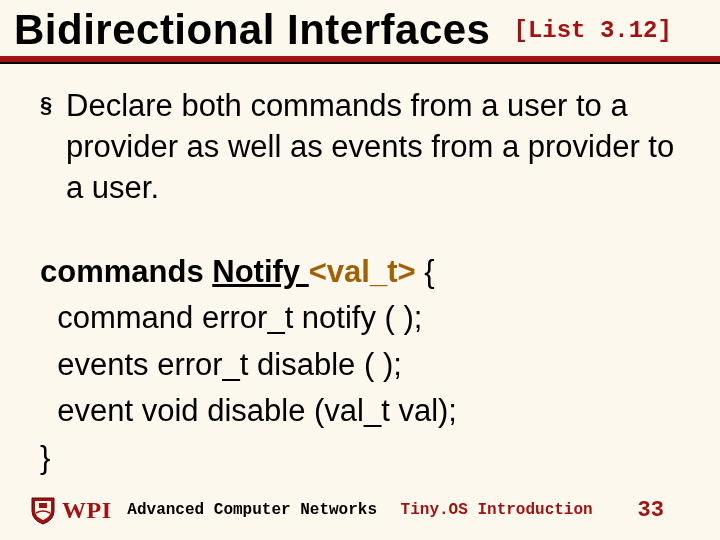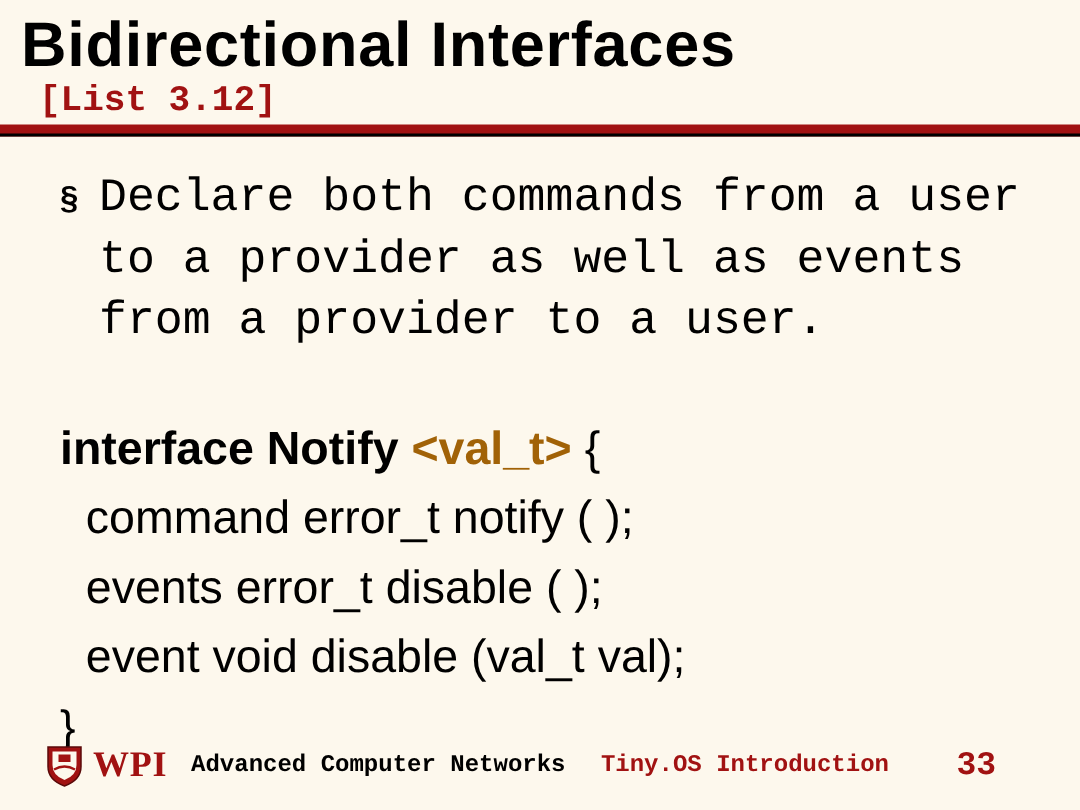--- a/index.html
+++ b/index.html
@@ -13,35 +13,34 @@
     color: #000;
   }
   .slide {
     position: relative;
     width: 720px;
     height: 540px;
     box-sizing: border-box;
   }
   .title-row {
     display: flex;
-    align-items: flex-start;
+    align-items: center;
     padding: 6px 18px 0 14px;
     font-weight: bold;
-    flex-direction: column;
   }
   .title-main {
     font-size: 42px;
     letter-spacing: 0.5px;
   }
   .title-tag {
     font-family: "Courier New", Courier, monospace;
     font-weight: bold;
     font-size: 24px;
     color: #a11212;
-    margin-left: 12px;
+    margin-left: 23px;
   }
   .rule {
     margin: 2px 0 0 0;
     height: 6px;
     background: #a11212;
     border-bottom: 2px solid #000;
   }
   .body {
     padding: 22px 32px 0 40px;
   }
@@ -56,30 +55,29 @@
     line-height: 1;
     margin-top: 8px;
     margin-right: 14px;
     width: 12px;
     flex: 0 0 12px;
   }
   .bullet-text {
     font-size: 31px;
     line-height: 1.32;
     font-weight: 500;
-    font-family: Liberation Mono, monospace;
   }
   .code {
     font-size: 31px;
     line-height: 1.5;
     white-space: pre;
     font-weight: 500;
   }
   .kw   { font-weight: bold; }
-  .type { font-weight: bold; }
+  .type { font-weight: bold; text-decoration: underline; }
   .gen  { color: #a16207; font-weight: bold; }
   .footer {
     position: absolute;
     left: 0;
     bottom: 10px;
     width: 668px;
     height: 40px;
     display: flex;
     align-items: center;
   }
@@ -134,21 +132,21 @@
   </div>
   <div class="rule"></div>
 
   <div class="body">
 
     <div class="bullet-row">
       <div class="bullet-mark">§</div>
       <div class="bullet-text">Declare both commands from a user to a provider as well as events from a provider to a user.</div>
     </div>
 
-    <div class="code"><span class="kw">interface </span><span class="type">Notify </span><span class="gen">&lt;val_t&gt;</span><span> {</span>
+    <div class="code"><span class="kw">commands </span><span class="type">Notify </span><span class="gen">&lt;val_t&gt;</span><span> {</span>
 <span>  command error_t notify ( );</span>
 <span>  events error_t disable ( );</span>
 <span>  event void disable (val_t val);</span>
 <span>}</span></div>
 
   </div>
 
   <div class="footer">
     <div class="logo">
       <div class="logo-shield">

